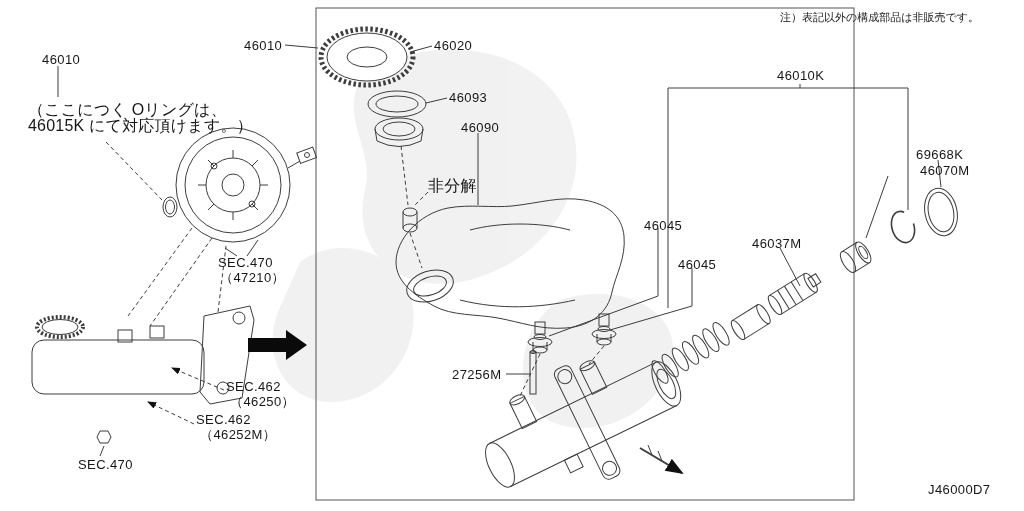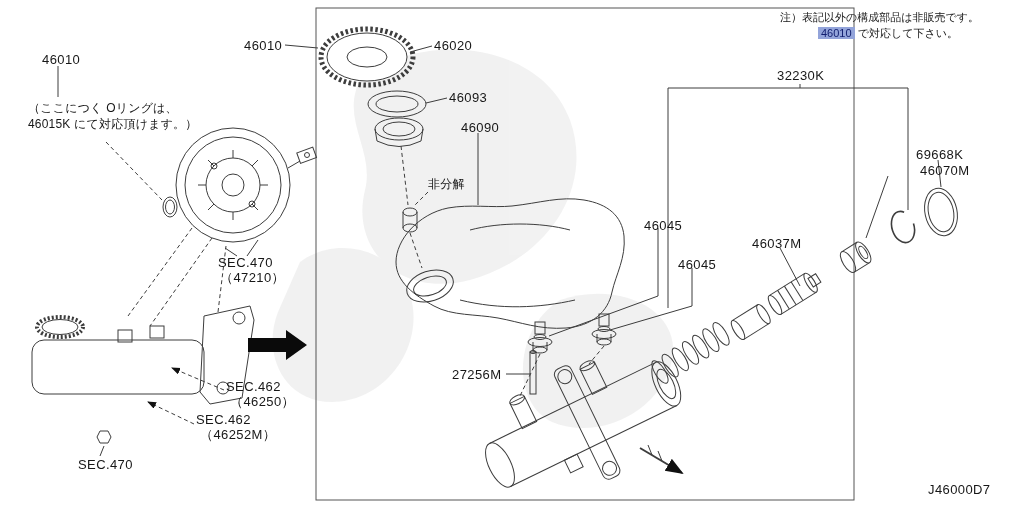--- a/index.html
+++ b/index.html
@@ -2,21 +2,21 @@
 <html><head>
 <meta charset="utf-8">
 <style>
   html,body{margin:0;padding:0;background:#fff;}
   #stage{
     position:relative;width:1024px;height:511px;background:#ffffff;
     font-family:"Liberation Sans","DejaVu Sans",sans-serif;overflow:hidden;
   }
   #stage svg{position:absolute;left:0;top:0;}
   .lbl{position:absolute;font-size:13px;color:#171717;white-space:nowrap;letter-spacing:.4px;}
-  .sm{font-size:12px;letter-spacing:.2px;}
+  .sm{font-size:16px;letter-spacing:.2px;}
   .note{font-size:11px;letter-spacing:0;}
   .hl{background:#93a4da;color:#101d6e;padding:0 3px;}
 </style>
 </head>
 <body>
 
 <div id="stage">
 
   <svg width="1024" height="511" viewBox="0 0 1024 511">
     <defs>
@@ -226,23 +226,20 @@
       <g>
         <ellipse cx="941" cy="212" rx="16" ry="24" transform="rotate(-12 941 212)"></ellipse>
         <ellipse cx="941" cy="212" rx="12.5" ry="20" transform="rotate(-12 941 212)"></ellipse>
         <line x1="938" y1="160" x2="941" y2="187"></line>
       </g>
 
     </g>
   </svg>
 
   <div class="lbl note" style="left:780px;top:10px">注）表記以外の構成部品は非販売です。</div>
-  <div class="lbl note" style="left:818px;top:26px">
-    <span class="hl">46010</span><span> で対応して下さい。</span>
-  </div>
 
   <div class="lbl" style="left:42px;top:52px">46010</div>
   <div class="lbl sm" style="left:28px;top:100px">（ここにつく Oリングは、</div>
   <div class="lbl sm" style="left:28px;top:116px">46015K にて対応頂けます。）</div>
 
   <div class="lbl" style="left:218px;top:255px">SEC.470</div>
   <div class="lbl" style="left:220px;top:269px">（47210）</div>
 
   <div class="lbl" style="left:226px;top:379px">SEC.462</div>
   <div class="lbl" style="left:230px;top:393px">（46250）</div>
@@ -254,20 +251,20 @@
 
   <div class="lbl" style="left:244px;top:38px">46010</div>
   <div class="lbl" style="left:434px;top:38px">46020</div>
   <div class="lbl" style="left:449px;top:90px">46093</div>
   <div class="lbl" style="left:461px;top:120px">46090</div>
   <div class="lbl sm" style="left:428px;top:176px">非分解</div>
 
   <div class="lbl" style="left:644px;top:218px">46045</div>
   <div class="lbl" style="left:678px;top:257px">46045</div>
   <div class="lbl" style="left:452px;top:367px">27256M</div>
-  <div class="lbl" style="left:777px;top:68px">32230K</div>
+  <div class="lbl" style="left:777px;top:68px">46010K</div>
   <div class="lbl" style="left:752px;top:236px">46037M</div>
   <div class="lbl" style="left:920px;top:163px">46070M</div>
   <div class="lbl" style="left:916px;top:147px">69668K</div>
 
   <div class="lbl" style="left:928px;top:482px">J46000D7</div>
 
 </div>
 
 </body></html>

